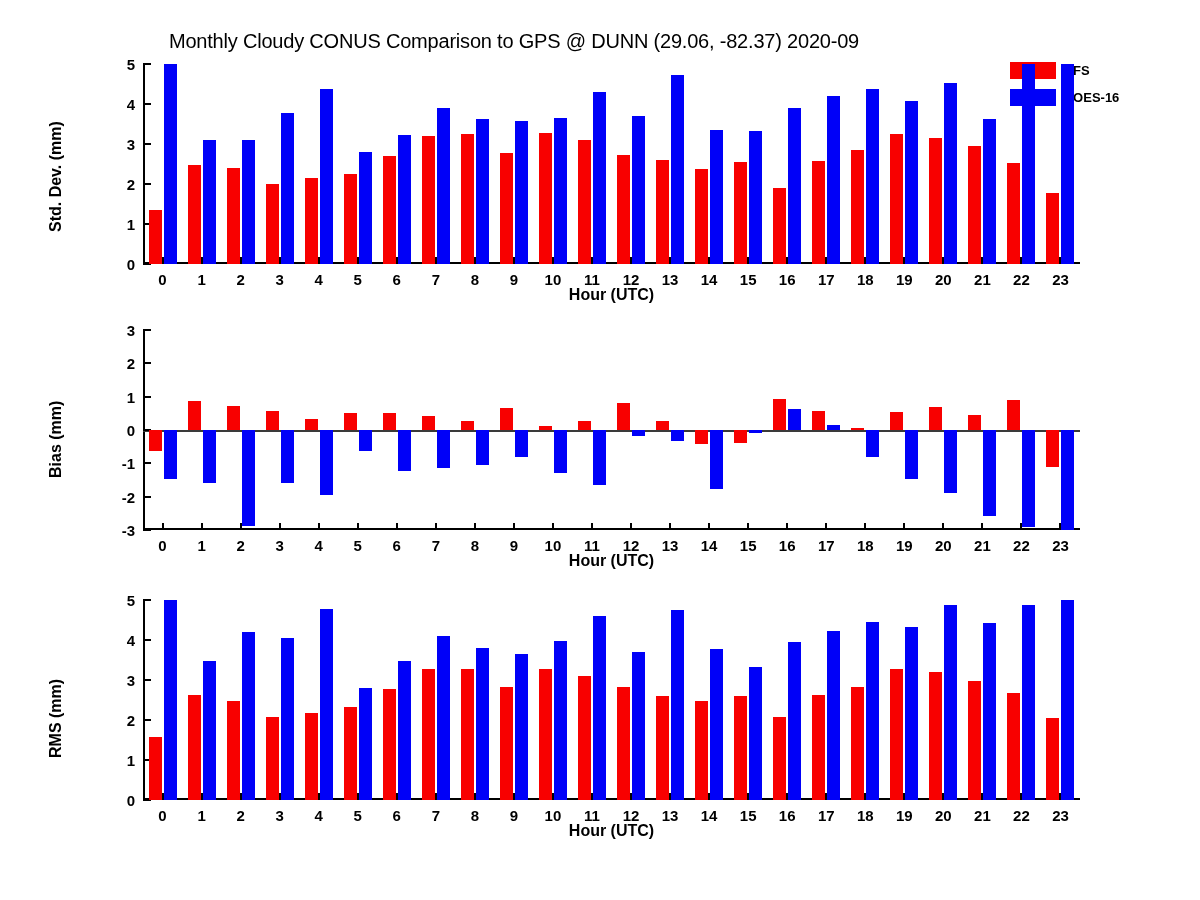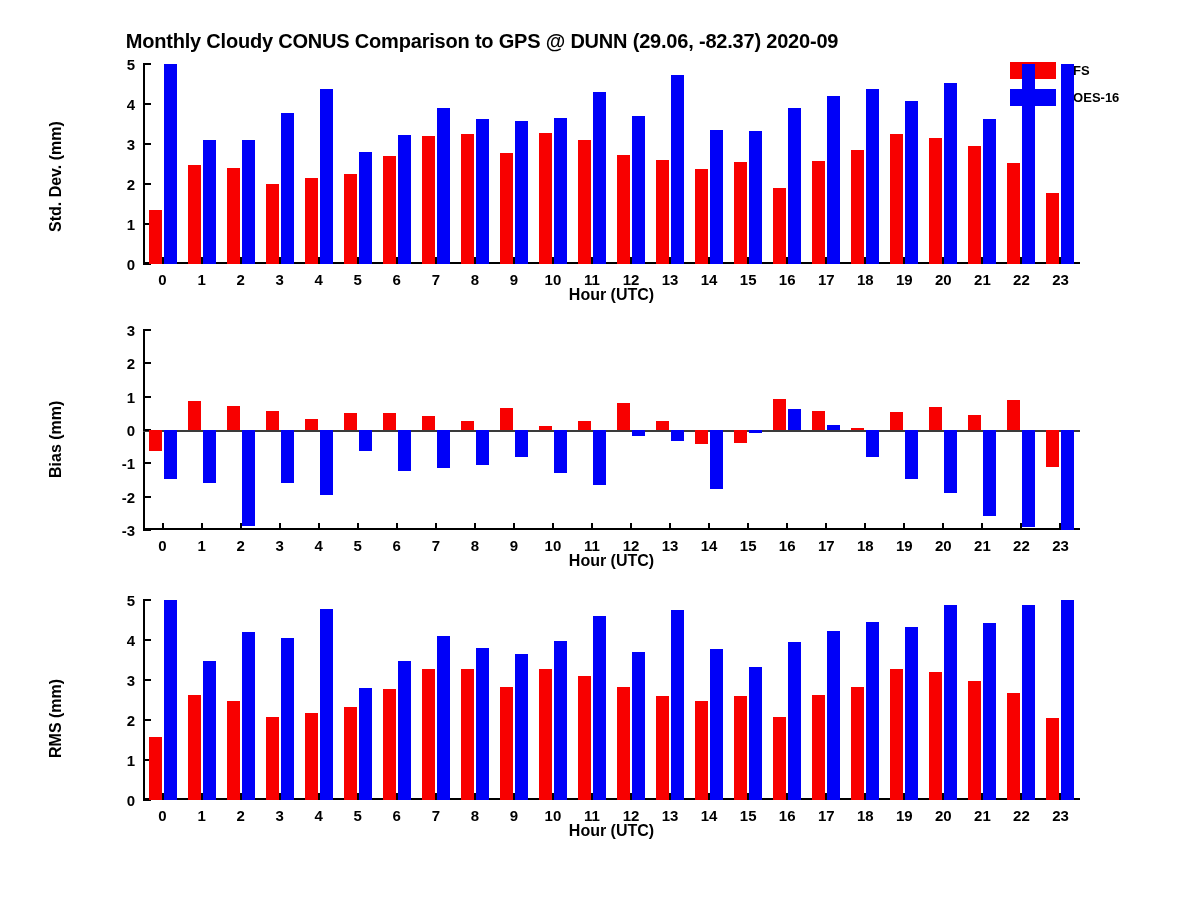--- a/index.html
+++ b/index.html
@@ -19,22 +19,23 @@
     width: 1200px;
     height: 900px;
   }
   .chart-title {
     position: absolute;
     top: 30px;
     left: 0;
     width: 964px;
     text-align: center;
     font-size: 20px;
-    font-weight: bold;
+    font-weight: normal;
     letter-spacing: -0.2px;
+    padding-left: 32px;
   }
   .panel {
     position: absolute;
   }
   
   .plot {
     position: absolute;
     box-sizing: border-box;
   }
   .axis-line-bottom {

